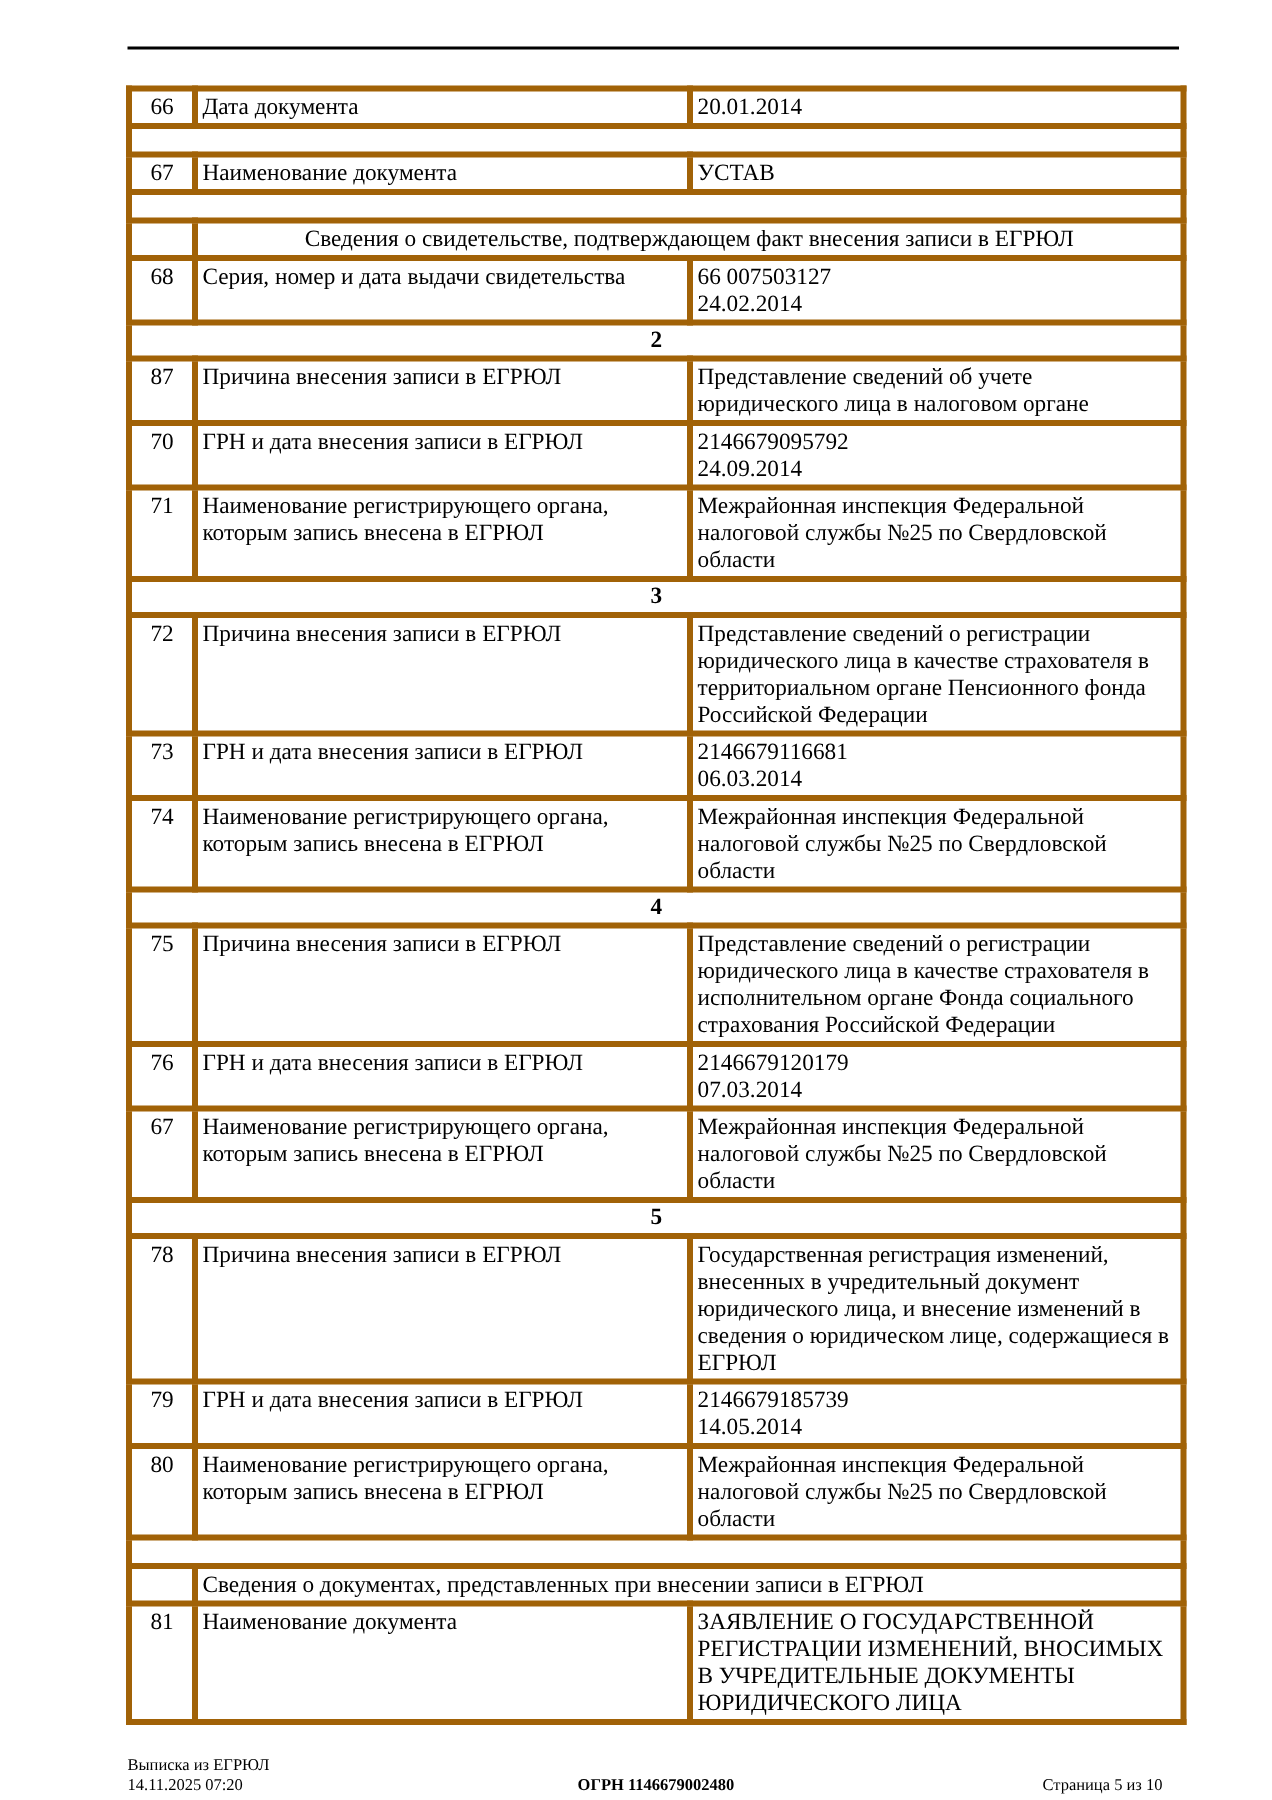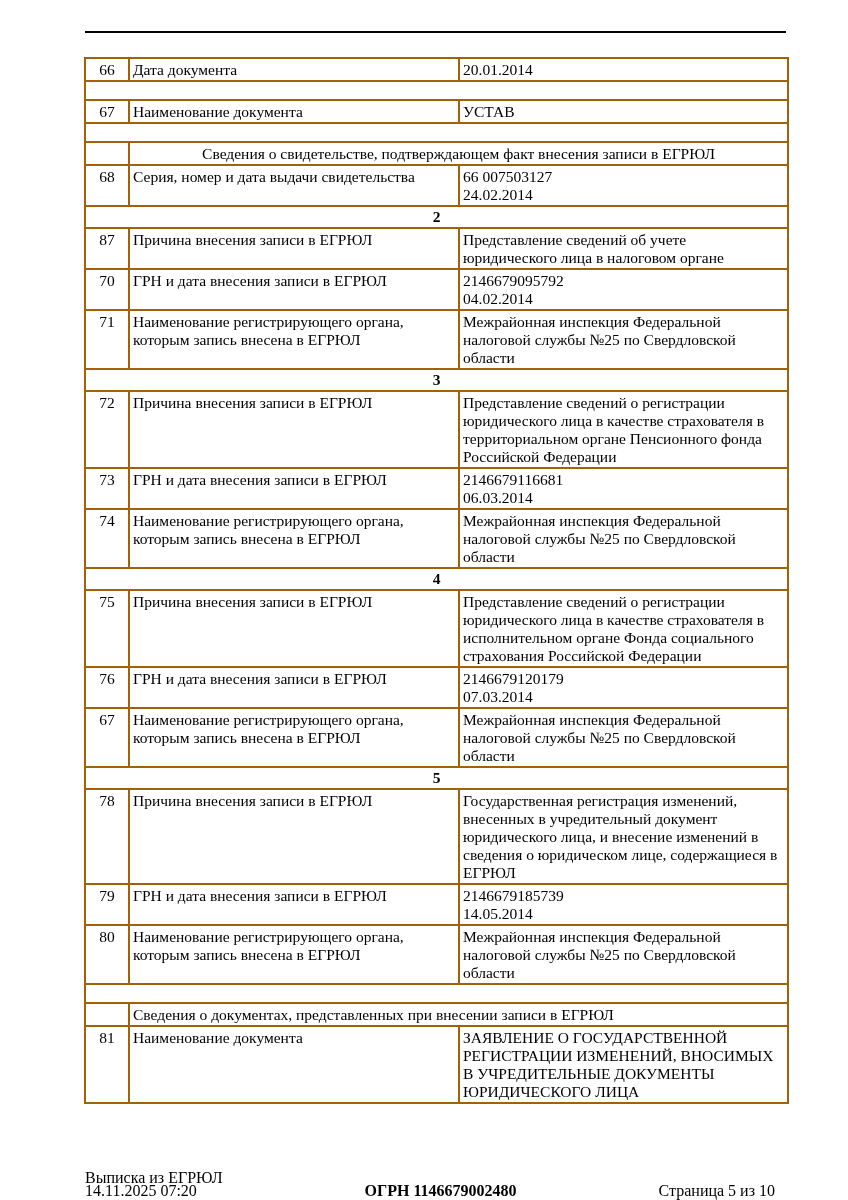--- a/index.html
+++ b/index.html
@@ -23,21 +23,21 @@
   table.egrul {
     position: absolute;
     left: 84px; top: 57px;
     width: 703px;
     border-collapse: collapse;
     table-layout: fixed;
     font-size: 15.5px;
     line-height: 18px;
   }
   table.egrul td {
-    border: 2px solid #a16207;
+    border: 4px solid #a16207;
     vertical-align: top;
     padding: 2px 3px 1px 3px;
     overflow: hidden;
   }
   td.c-num   { text-align: center; padding-left: 1px; padding-right: 1px; }
   td.c-label { }
   td.c-value { white-space: pre-line; }
 
   tr.sep td   { height: 19px; padding: 0; }
   tr.group td { text-align: center; font-weight: bold; padding-top: 1px; padding-bottom: 1px; }
@@ -45,21 +45,21 @@
   td.c-section.align-center { text-align: center; }
   td.c-section.align-left   { text-align: left; }
 
   .footer {
     position: absolute;
     left: 85px; top: 1136px;
     width: 690px;
     display: flex;
     justify-content: space-between;
     align-items: flex-end;
-    font-size: 16px;
+    font-size: 11px;
     line-height: 13px;
   }
   .footer-left  { text-align: left; }
   .footer-center{ text-align: center; font-weight: bold; }
   .footer-right { text-align: right; margin-top: 48px; }
 </style>
 </head>
 <body>
 
 <div class="page">
@@ -104,21 +104,21 @@
         </tr>
         <tr>
           <td class="c-num">87</td>
           <td class="c-label">Причина внесения записи в ЕГРЮЛ</td>
           <td class="c-value">Представление сведений об учете юридического лица в налоговом органе</td>
         </tr>
         <tr>
           <td class="c-num">70</td>
           <td class="c-label">ГРН и дата внесения записи в ЕГРЮЛ</td>
           <td class="c-value">2146679095792
-04.02.2014</td>
+24.09.2014</td>
         </tr>
         <tr>
           <td class="c-num">71</td>
           <td class="c-label">Наименование регистрирующего органа, которым запись внесена в ЕГРЮЛ</td>
           <td class="c-value">Межрайонная инспекция Федеральной налоговой службы №25 по Свердловской области</td>
         </tr>
         <tr class="group">
           <td colspan="3">3</td>
         </tr>
         <tr>

